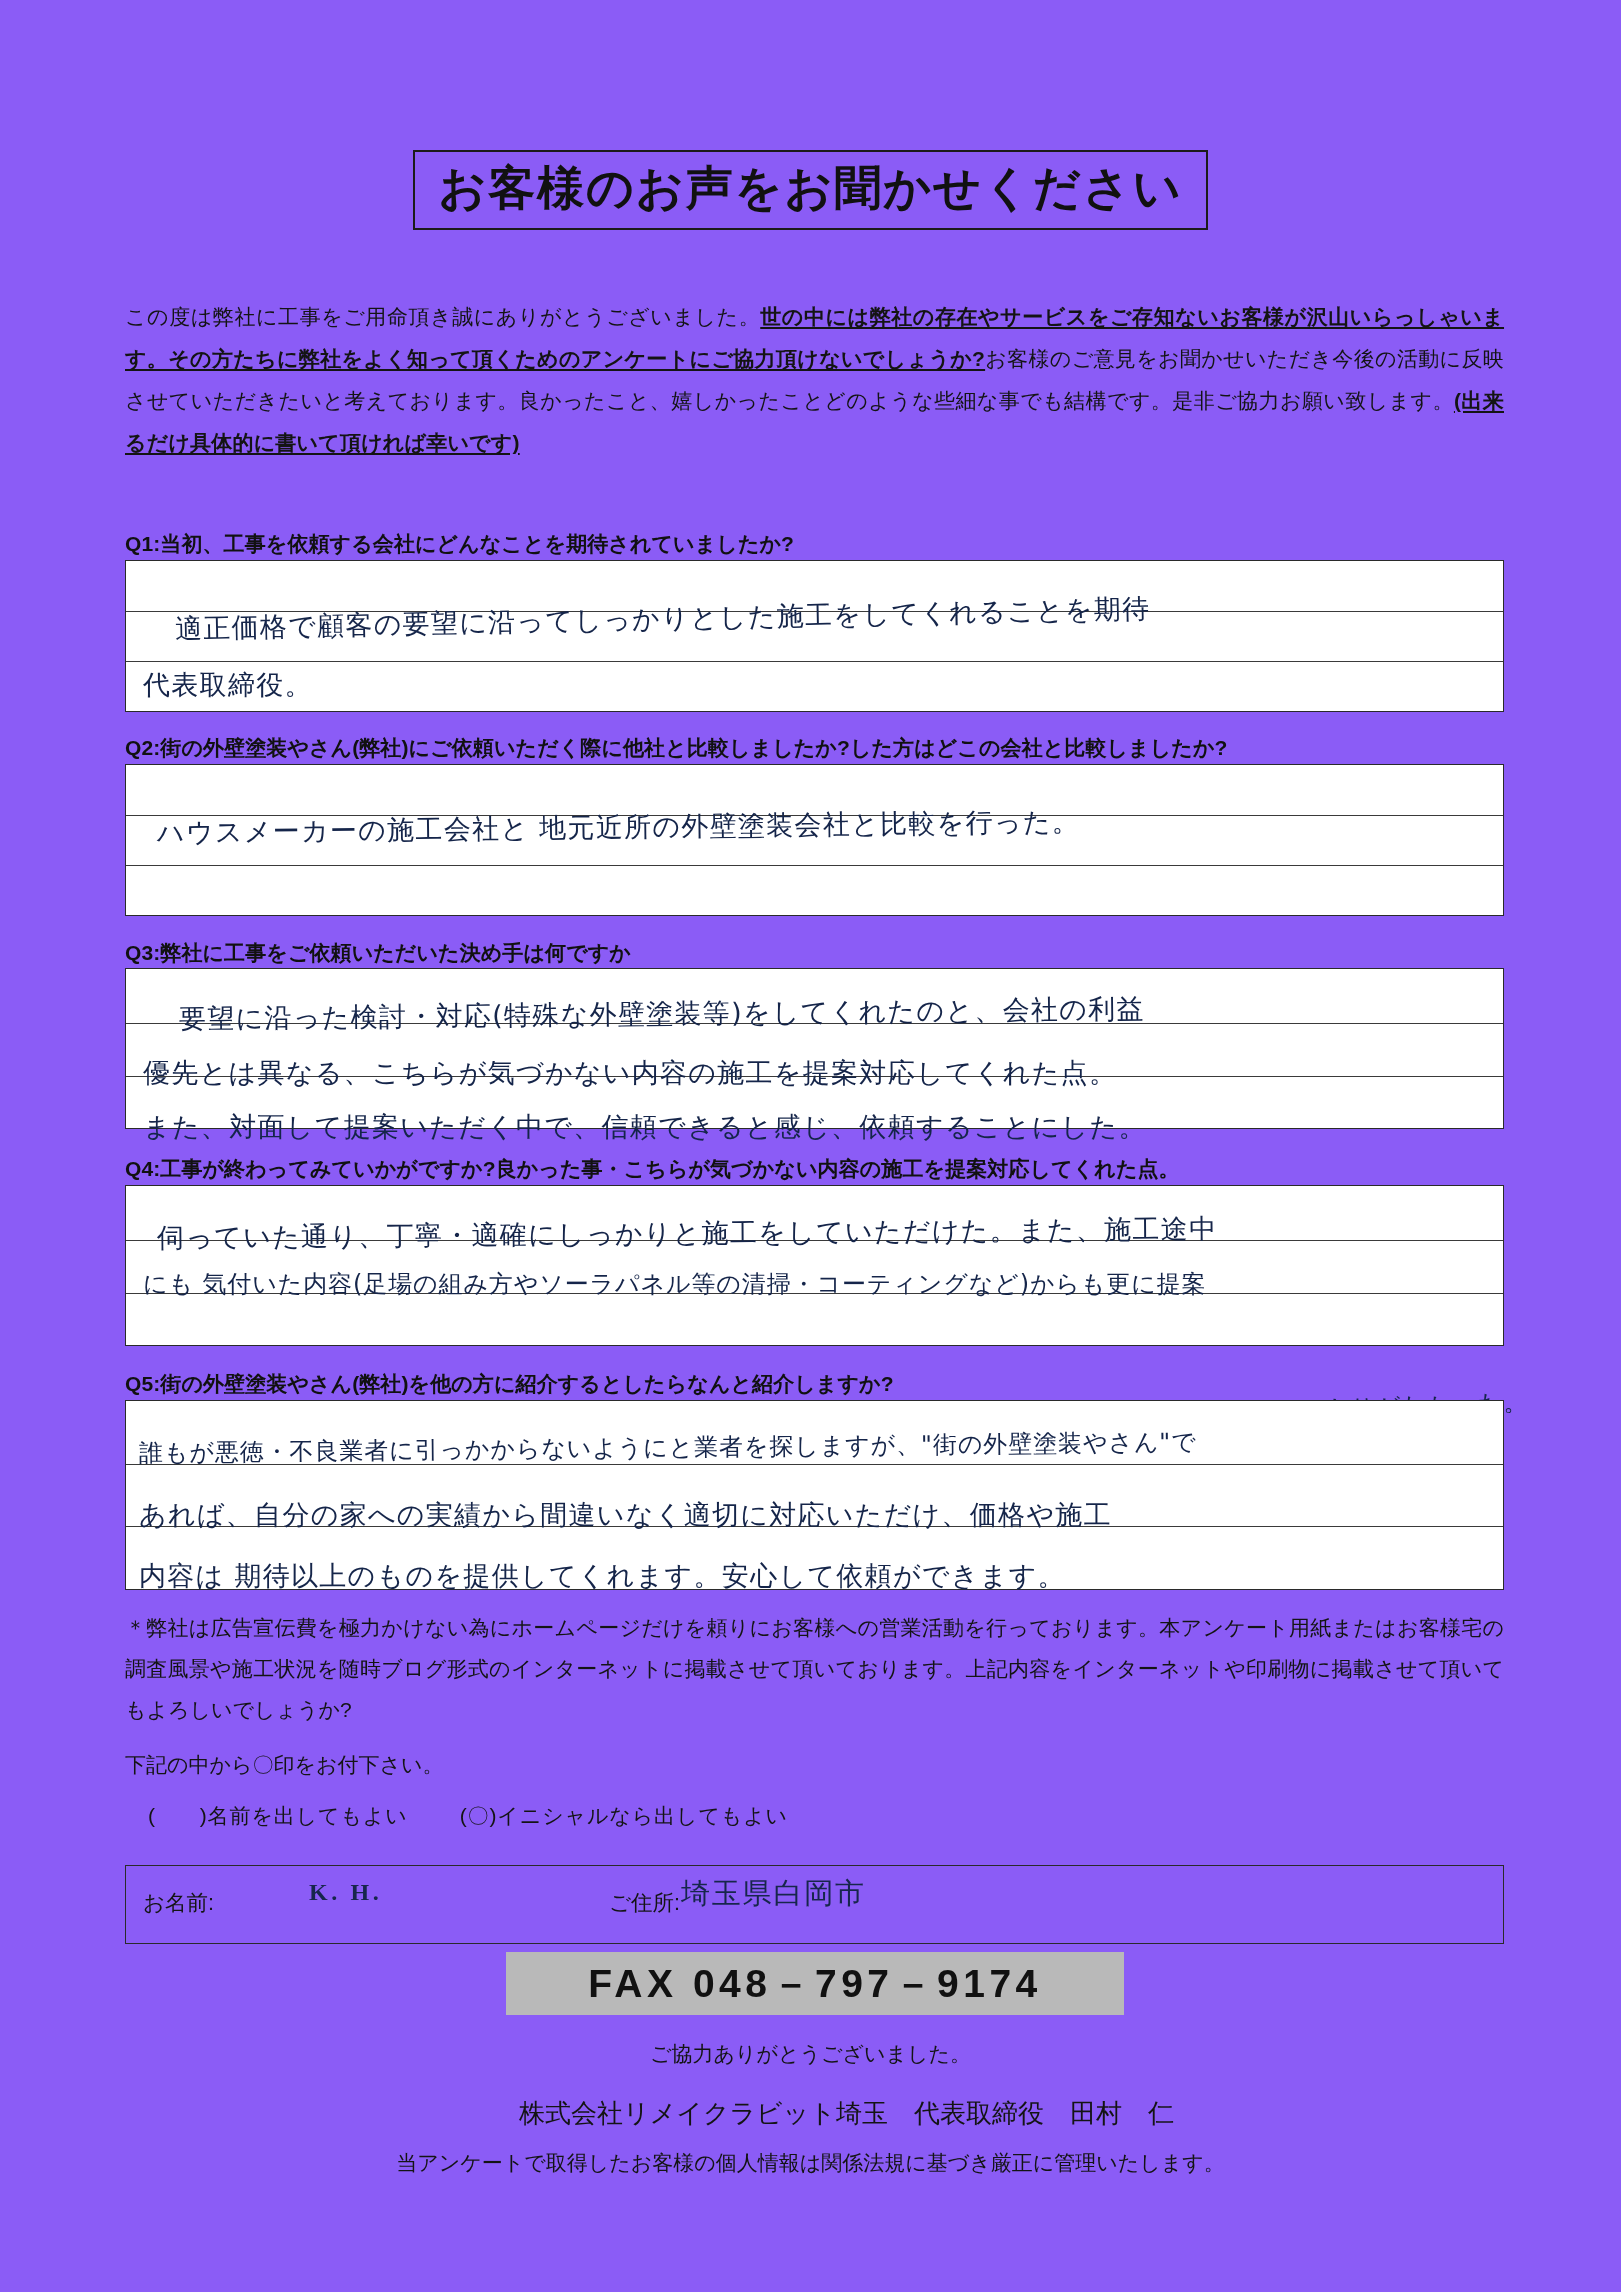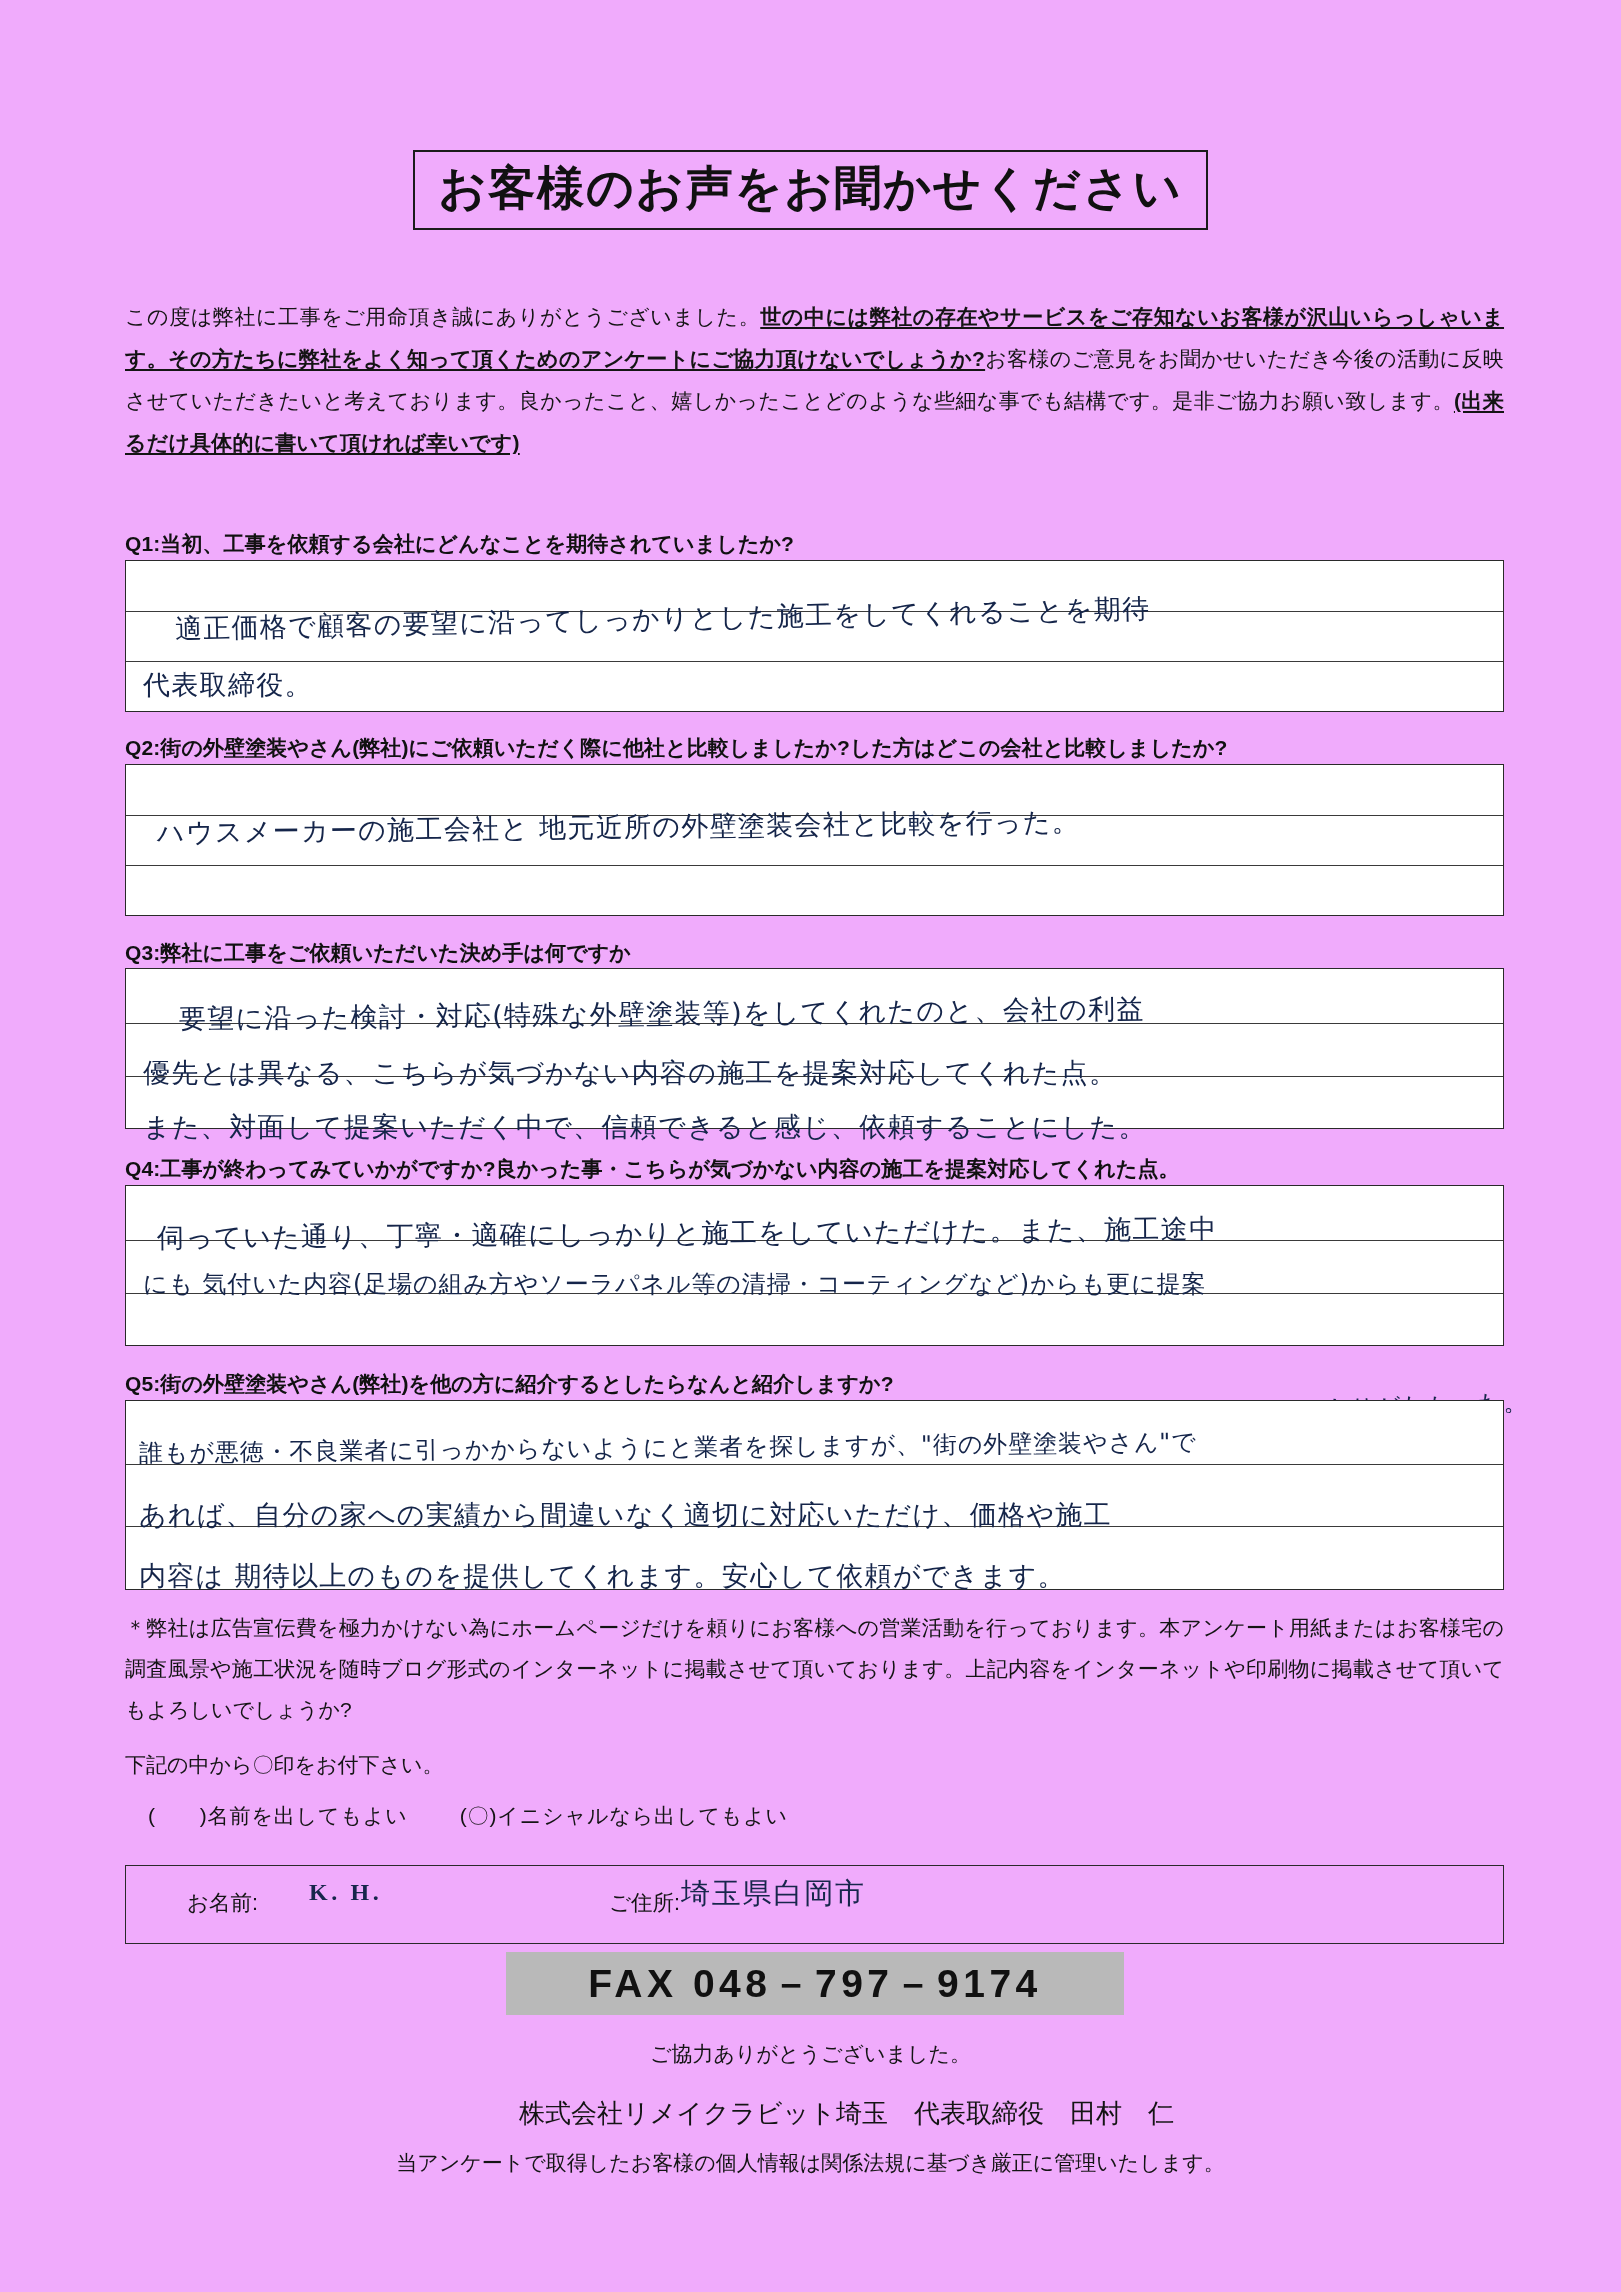--- a/index.html
+++ b/index.html
@@ -13,21 +13,21 @@
     font-family: "Liberation Sans", "DejaVu Sans", sans-serif;
     color: #111111;
     position: relative;
     overflow: hidden;
   }
   .page {
     position: absolute;
     left: 0; top: 0;
     width: 1621px;
     height: 2293px;
-    background: #f0abfc;
+    background: #8b5cf6;
   }
 
   
   .title-wrap {
     position: absolute;
     left: 385px;
     top: 150px;
     width: 851px;
     text-align: center;
   }
@@ -136,21 +136,20 @@
     height: 79px;
     border: 1.8px solid #2a2a2a;
     box-sizing: border-box;
   }
   .name-label {
     position: absolute;
     left: 143px;
     top: 1888px;
     font-size: 21.5px;
     color: #141414;
-    margin-left: 44px;
   }
   .name-value {
     position: absolute;
     left: 309px;
     top: 1879px;
     font-size: 24px;
     font-weight: 700;
     letter-spacing: 3.6px;
     color: #17264c;
     font-family: Liberation Serif, serif;

